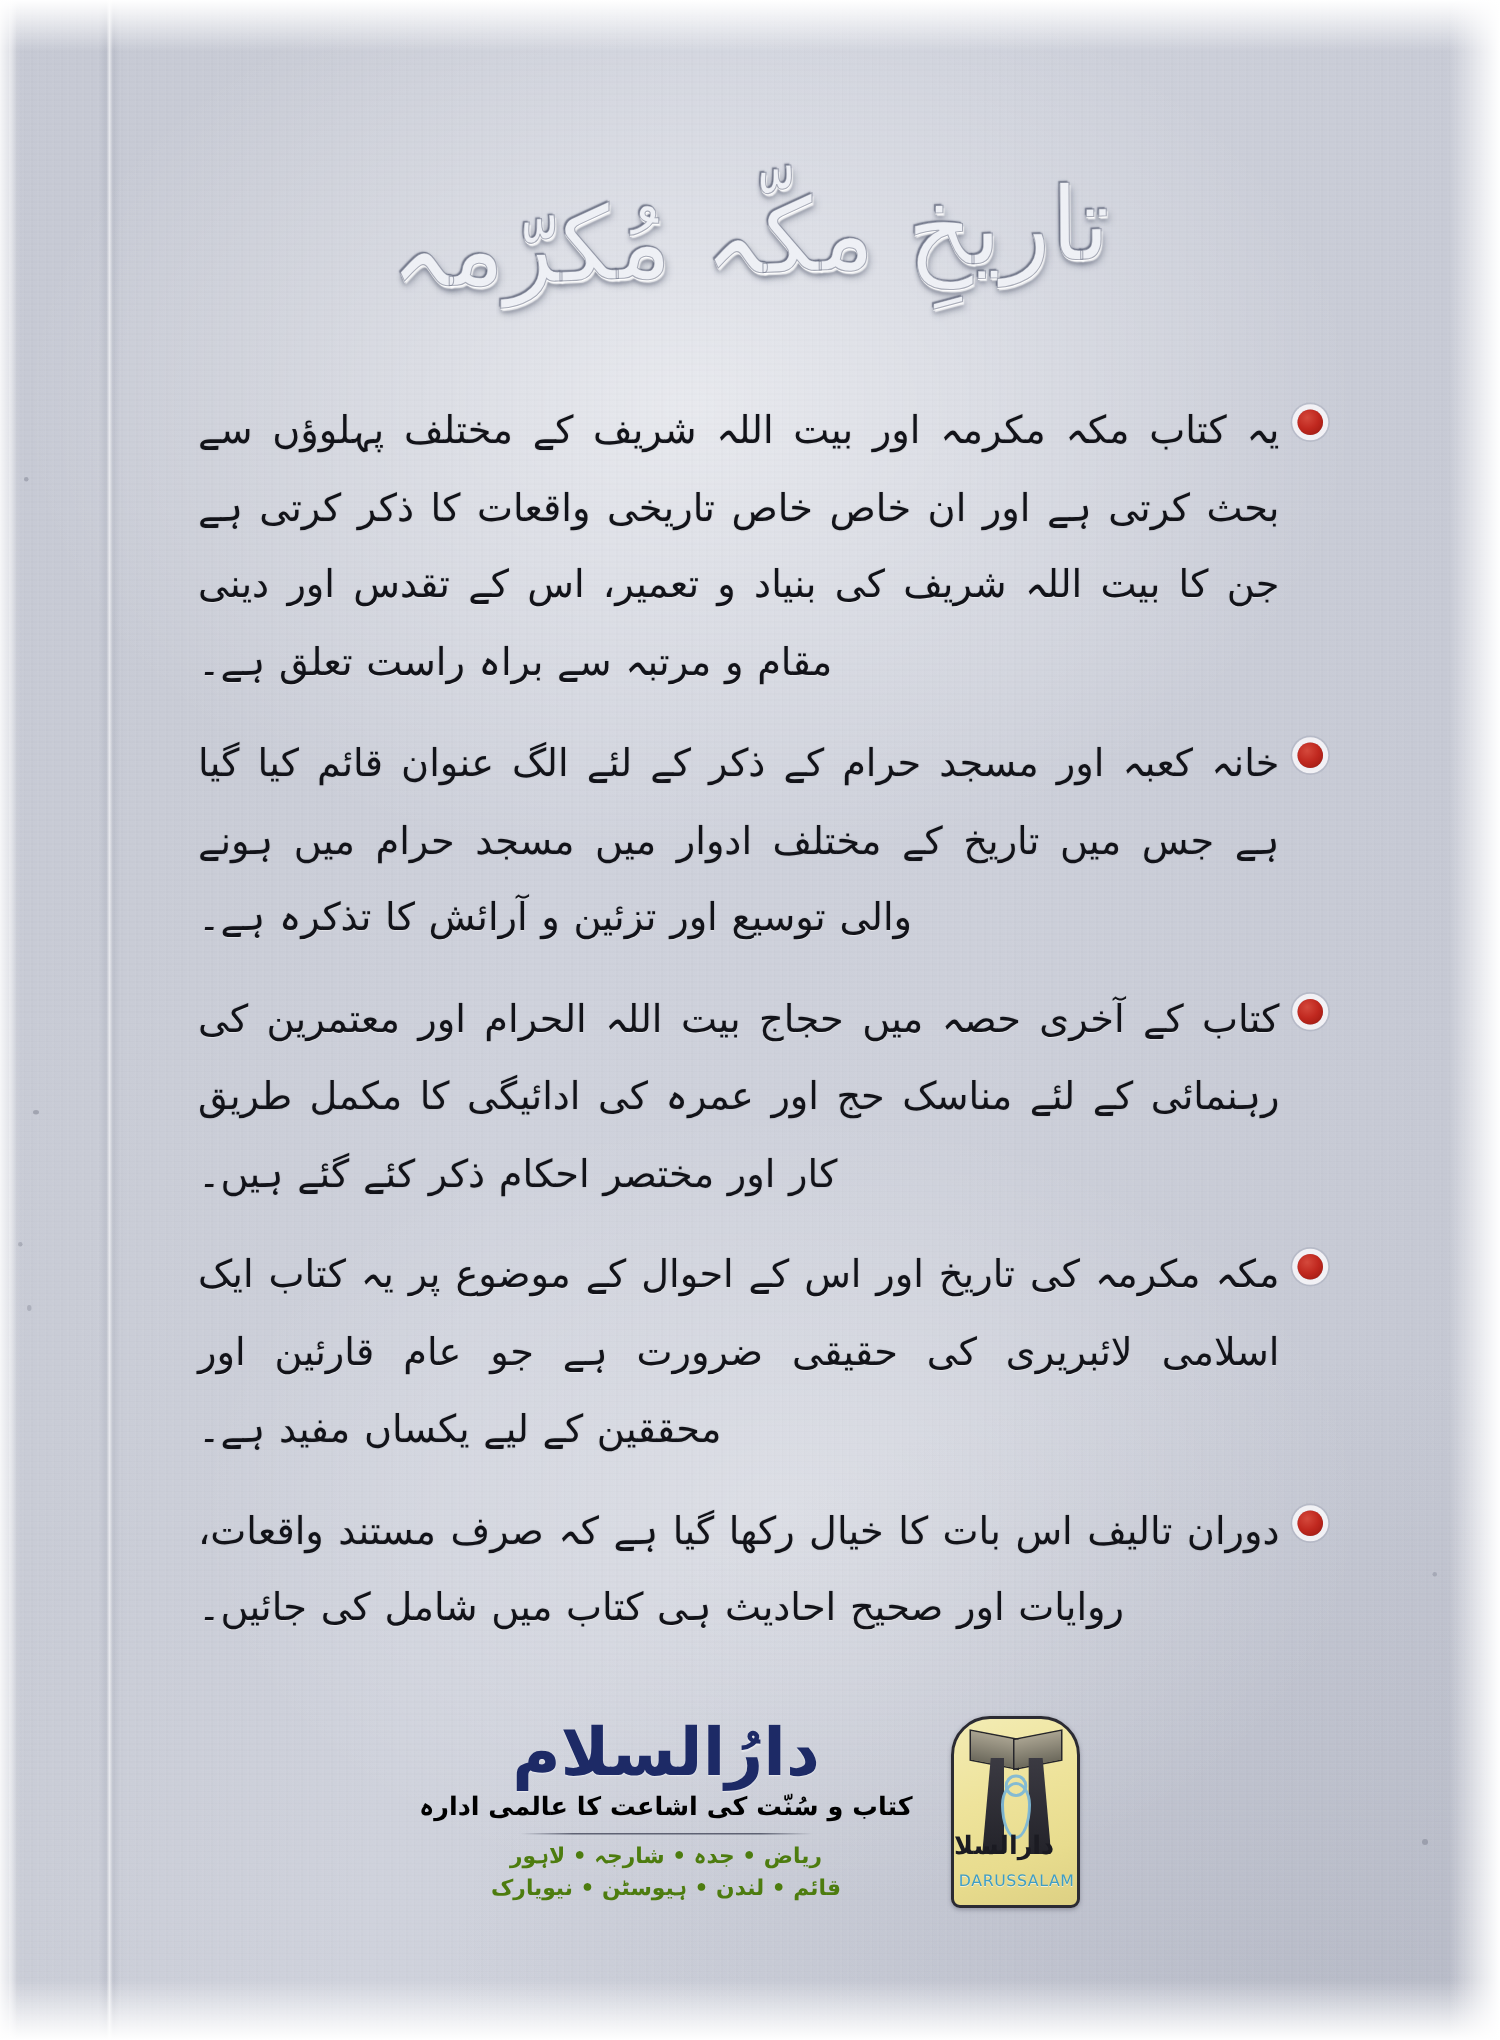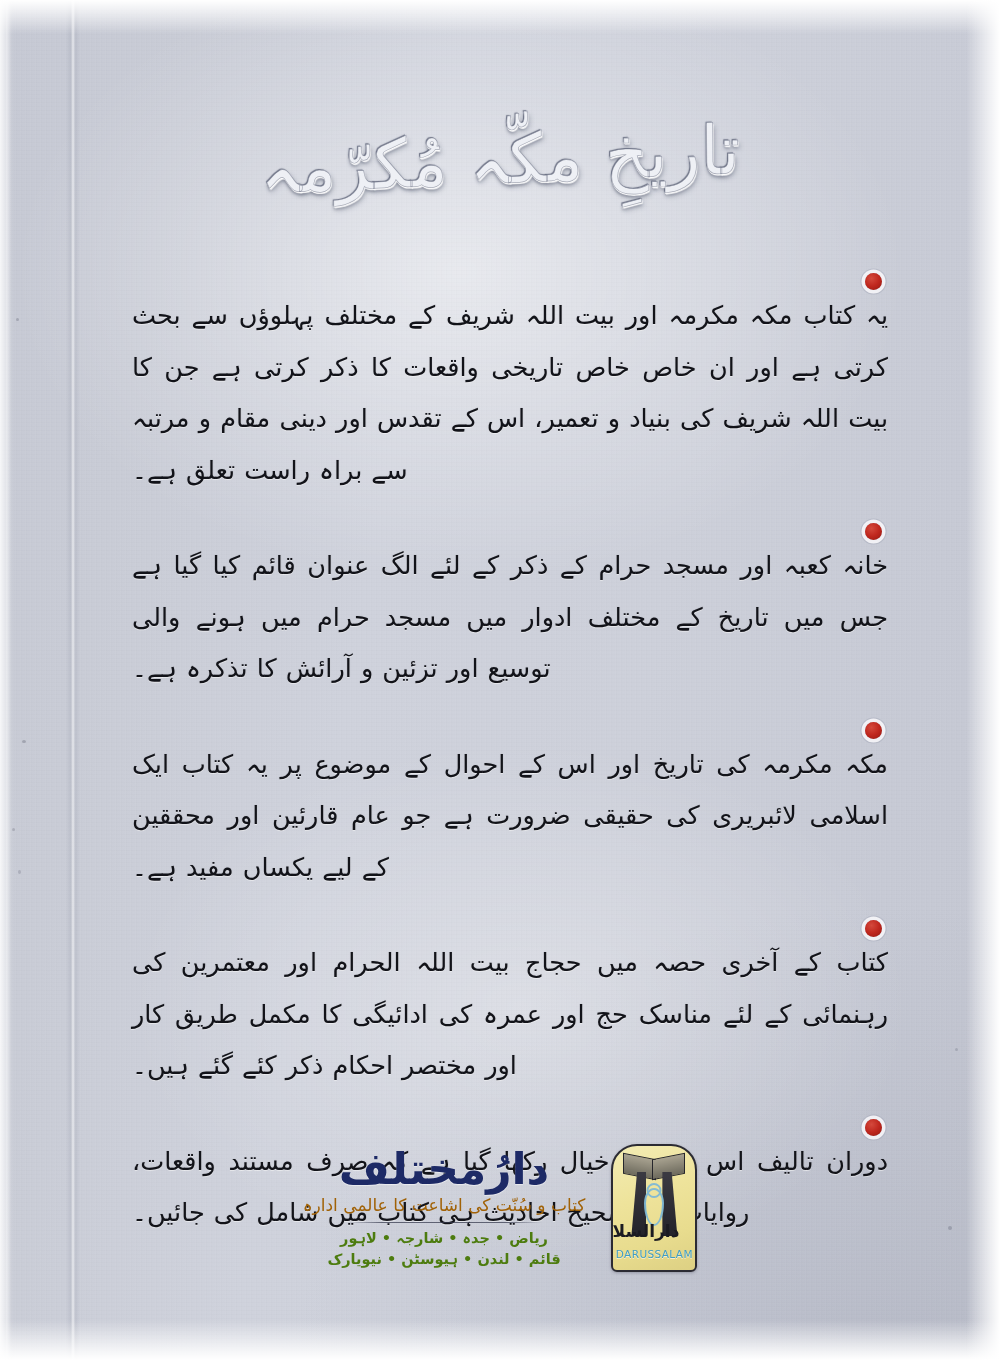--- a/index.html
+++ b/index.html
@@ -100,21 +100,21 @@
   .blurb{
     position:absolute;
     top:262px;
     right:112px;
     left:132px;
     direction:rtl;
     text-align:right;
   }
   .bullet-row{
     display:flex;
-    flex-direction:column;
+    flex-direction:row;
     align-items:flex-start;
     margin-bottom:16px;
   }
   .bullet-dot{
     flex:0 0 auto;
     width:17px; height:17px;
     margin:11px 6px 0 12px;
     border-radius:50%;
     background:radial-gradient(circle at 38% 32%, #d4493c 0%, #c0281f 48%, #96170f 100%);
     box-shadow:
@@ -212,21 +212,21 @@
   .ds-name{
     font-family:"DejaVu Sans","Liberation Sans",sans-serif;
     font-size:44px; line-height:1.05;
     color:#1d2a66; font-weight:700;
     letter-spacing:1px;
     text-shadow:0 1px 1px rgba(255,255,255,.55);
   }
   .ds-tag{
     margin-top:3px;
     font-size:17px; line-height:1.2;
-    color:#a16207; font-weight:400;
+    color:#000000; font-weight:700;
     letter-spacing:.2px;
   }
   .ds-rule{
     width:195px; height:1.5px; margin:6px 0 5px;
     background:linear-gradient(90deg,rgba(60,64,84,0) 0%,rgba(52,56,76,.72) 18%,rgba(52,56,76,.72) 82%,rgba(60,64,84,0) 100%);
   }
   .ds-cities{
     font-size:14.5px; line-height:1.45;
     color:#4d7c0f; font-weight:600;
     letter-spacing:.9px;
@@ -265,39 +265,39 @@
     </div>
 
 
     <div class="bullet-row">
       <span class="bullet-dot"></span>
       <span class="bullet-text">خانہ کعبہ اور مسجد حرام کے ذکر کے لئے الگ عنوان قائم کیا گیا ہے جس میں تاریخ کے مختلف ادوار میں مسجد حرام میں ہونے والی توسیع اور تزئین و آرائش کا تذکرہ ہے۔</span>
     </div>
 
     <div class="bullet-row">
       <span class="bullet-dot"></span>
+      <span class="bullet-text">کتاب کے آخری حصہ میں حجاج بیت اللہ الحرام اور معتمرین کی رہنمائی کے لئے مناسک حج اور عمرہ کی ادائیگی کا مکمل طریق کار اور مختصر احکام ذکر کئے گئے ہیں۔</span>
+    </div>
+
+    <div class="bullet-row">
+      <span class="bullet-dot"></span>
       <span class="bullet-text">مکہ مکرمہ کی تاریخ اور اس کے احوال کے موضوع پر یہ کتاب ایک اسلامی لائبریری کی حقیقی ضرورت ہے جو عام قارئین اور محققین کے لیے یکساں مفید ہے۔</span>
     </div>
 
     <div class="bullet-row">
       <span class="bullet-dot"></span>
-      <span class="bullet-text">کتاب کے آخری حصہ میں حجاج بیت اللہ الحرام اور معتمرین کی رہنمائی کے لئے مناسک حج اور عمرہ کی ادائیگی کا مکمل طریق کار اور مختصر احکام ذکر کئے گئے ہیں۔</span>
-    </div>
-
-    <div class="bullet-row">
-      <span class="bullet-dot"></span>
       <span class="bullet-text">دوران تالیف اس بات کا خیال رکھا گیا ہے کہ صرف مستند واقعات، روایات اور صحیح احادیث ہی کتاب میں شامل کی جائیں۔</span>
     </div>
 
   </div>
 
   <div class="publisher">
 
     <div class="ds-text">
-      <div class="ds-name">دارُمختلف</div>
+      <div class="ds-name">دارُالسلام</div>
       <div class="ds-tag">کتاب و سُنّت کی اشاعت کا عالمی ادارہ</div>
       <div class="ds-rule"></div>
       <div class="ds-cities">ریاض • جدہ • شارجہ • لاہور</div>
       <div class="ds-cities">قائم • لندن • ہیوسٹن • نیویارک</div>
     </div>
 
     <div class="ds-logo">
       <span class="ds-book"></span>
       <span class="ds-pillar-l"></span>
       <span class="ds-pillar-r"></span>

